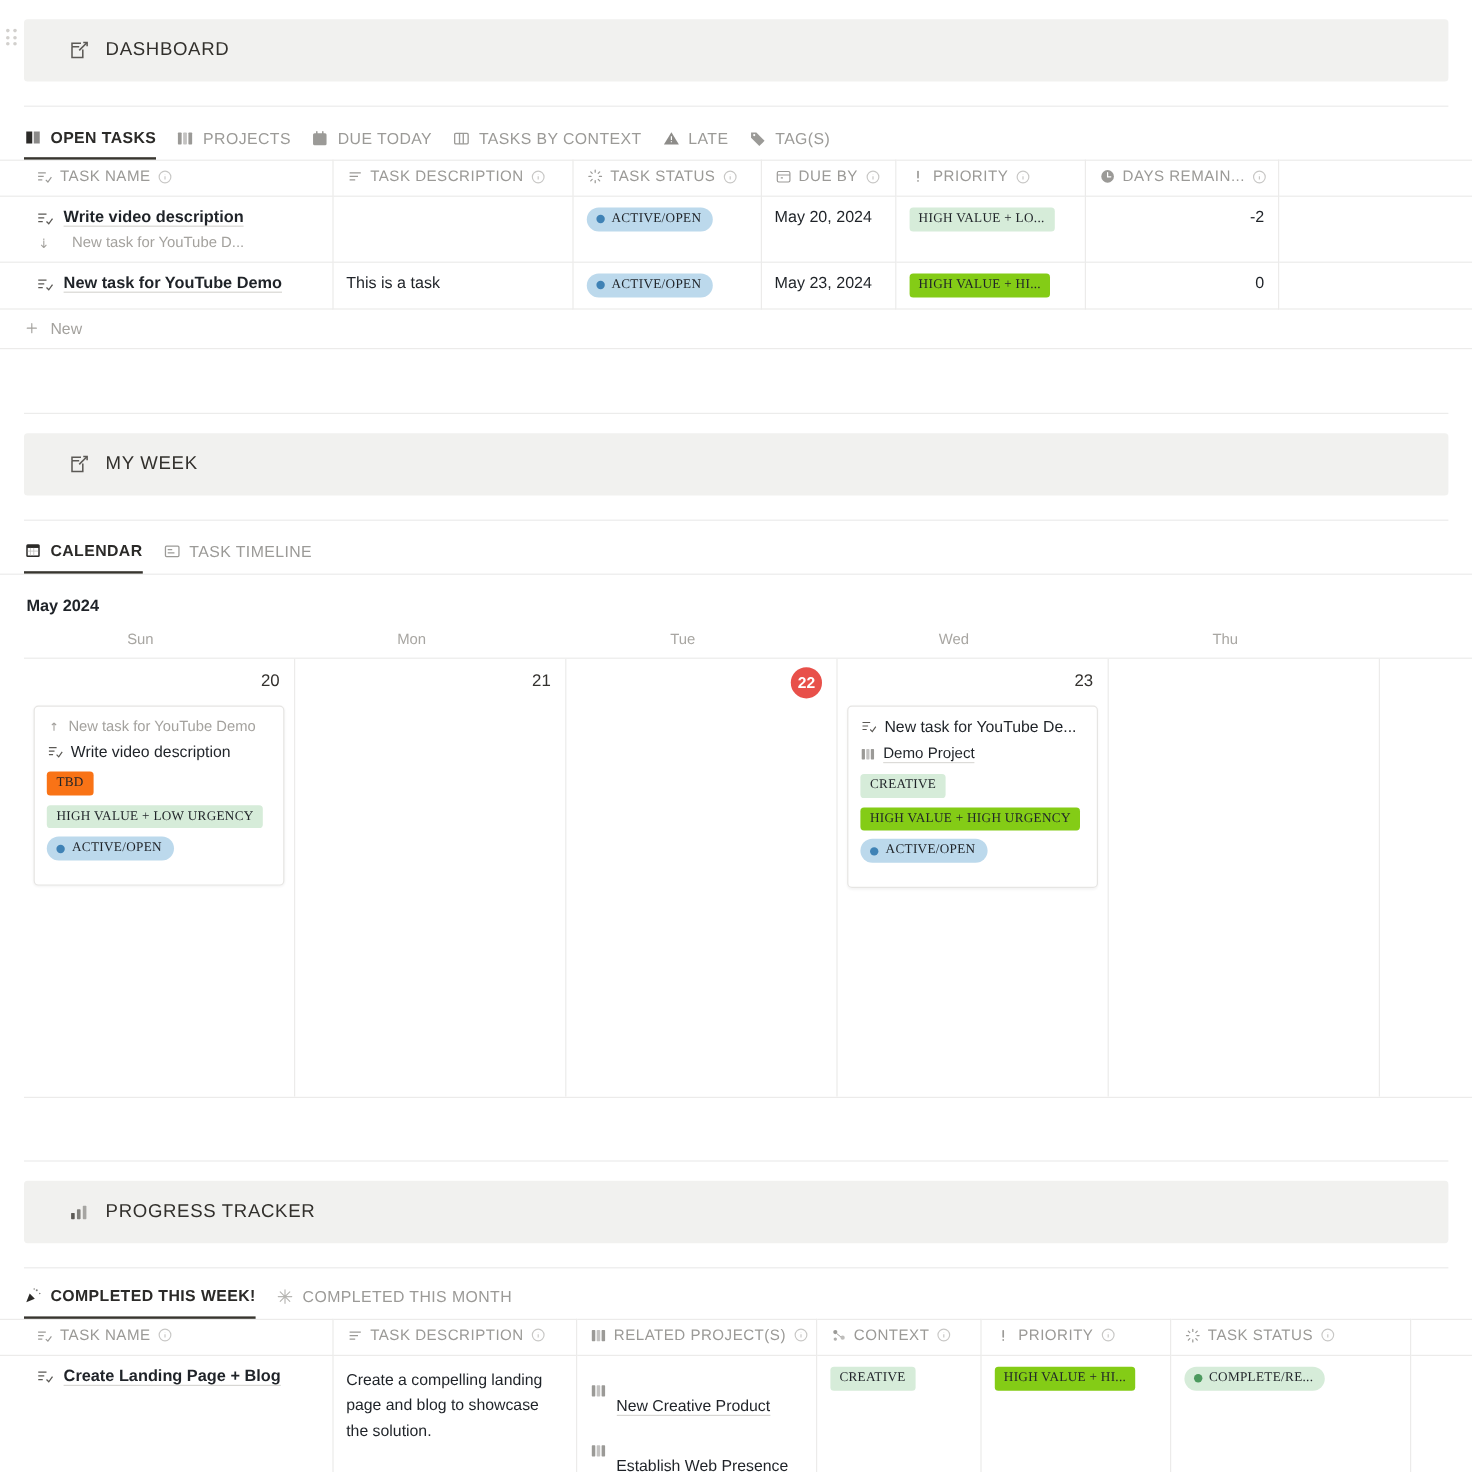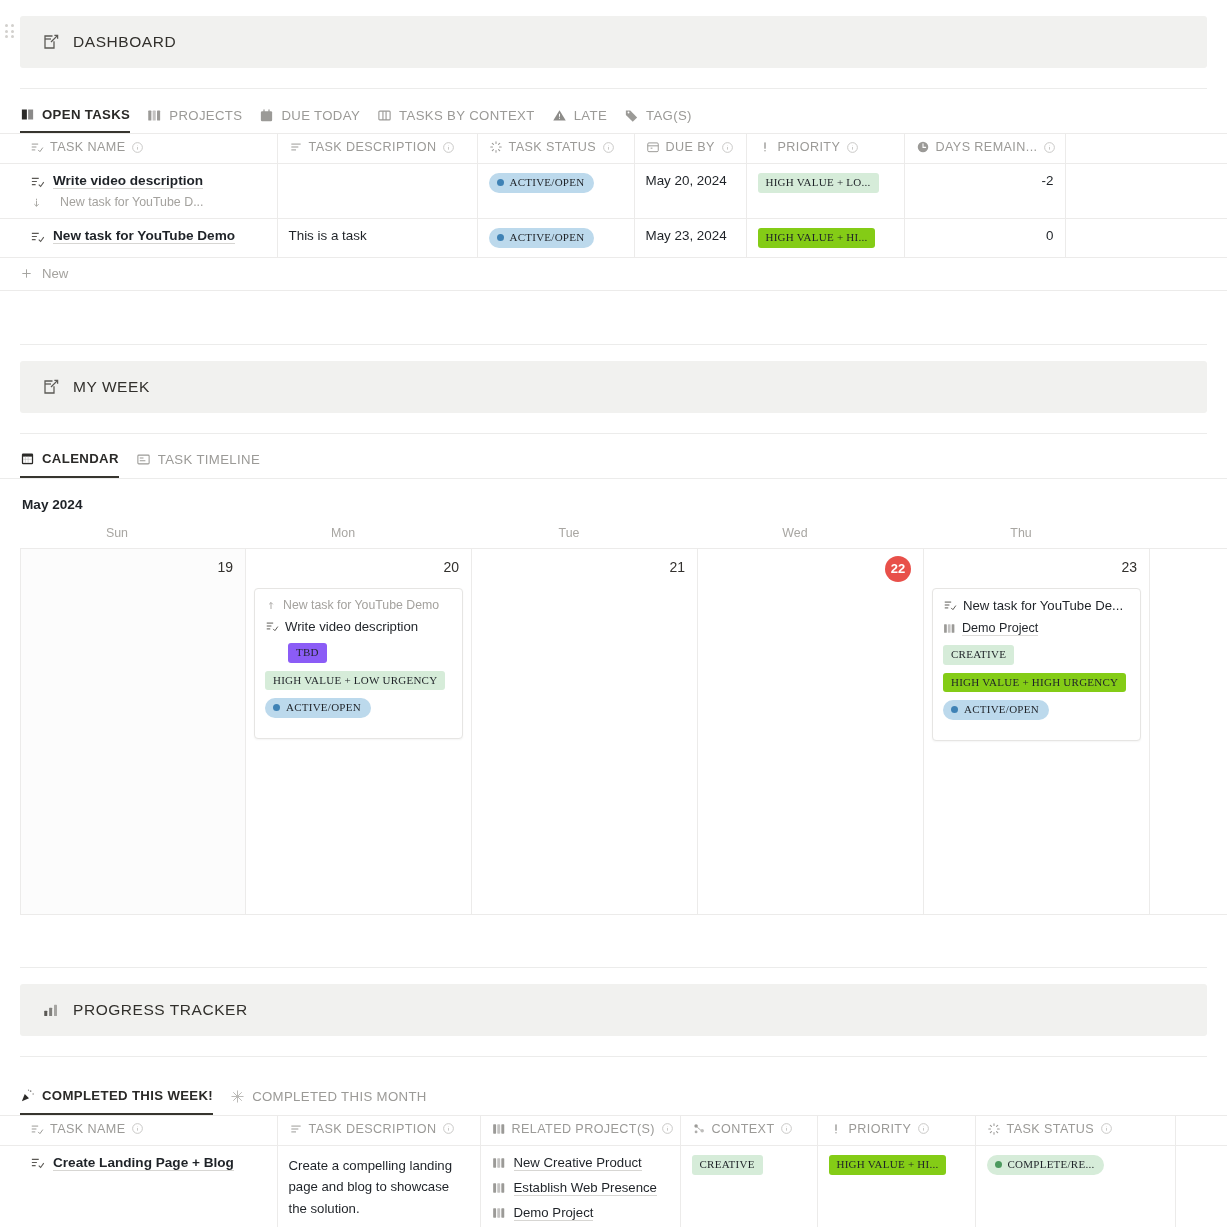--- a/index.html
+++ b/index.html
@@ -13,21 +13,21 @@
   .page { position: relative; width: 1227px; height: 1227px; }
 
   
   .section-bar {
     margin: 0 20px;
     height: 52px;
     background: #f1f1ef;
     border-radius: 3px;
     display: flex;
     align-items: center;
-    padding-left: 22px;
+    padding-left: 37px;
     gap: 13px;
   }
   .section-title {
     font-size: 15.5px;
     letter-spacing: .55px;
     color: #32302c;
     font-weight: 400;
   }
   .hdr-icon { width: 18px; height: 18px; display: block; color: #5b5955; }
 
@@ -117,21 +117,21 @@
     line-height: 1.25;
     font-family: Liberation Serif, serif;
   }
   .badge.pill { border-radius: 11px; padding: 3px 10px 3px 8px; }
   .dot { width: 7px; height: 7px; border-radius: 50%; flex: none; display: block; }
   .b-blue  { background: #bcd9ec; color: #1f2328; }
   .b-blue .dot { background: #3f82b5; }
   .b-green { background: #d6ecd9; color: #1f2328; }
   .b-green .dot { background: #4c9a5e; }
   .b-red   { background: #84cc16; color: #1f2328; }
-  .b-gray  { background: #8b5cf6; color: #1f2328; margin-left: 23px; }
+  .b-gray  { background: #f97316; color: #1f2328; }
 
   
   .newrow {
     display: flex; align-items: center; gap: 9px;
     height: 33px; padding-left: 20px;
     font-size: 13.2px; color: #a4a29e;
     border-bottom: 1px solid #ecebea;
     cursor: pointer;
   }
   .plus { width: 13px; height: 13px; flex: none; }
@@ -201,21 +201,21 @@
   }
   .ev-proj .ti { width: 13px; height: 13px; flex: none; }
   .ev-proj span.t { border-bottom: 1px solid #dcdbd8; }
   .ev-row { margin-bottom: 7px; }
 
   .proj-link {
     display: flex; align-items: center; gap: 8px;
     font-size: 13.2px; margin-bottom: 9px;
   }
   .proj-link .ti { width: 14px; height: 14px; flex: none; }
-  .proj-link span.t { border-bottom: 1px solid #d7d6d3; cursor: pointer; }
+  .proj-link span.t { border-bottom: 1px solid #d7d6d3; cursor: pointer; margin-top: 25px; }
   .desc { font-size: 13.2px; line-height: 1.62; color: #1f2328; }
 </style>
 </head>
 <body>
 
 <div class="page">
 
   <div class="drag-dots">
     <i></i>
       <i></i>
@@ -488,23 +488,20 @@
   <div class="cal-dows">
     <div class="cal-dow">Sun</div>
     <div class="cal-dow">Mon</div>
     <div class="cal-dow">Tue</div>
     <div class="cal-dow">Wed</div>
     <div class="cal-dow">Thu</div>
   </div>
 
   <div class="cal-grid">
 
-    <div class="cal-col first">
-      <div class="cal-daynum">19</div>
-    </div>
 
     <div class="cal-col">
       <div class="cal-daynum">20</div>
       <div class="ev-card">
         <div class="ev-parent">
           <svg class="ti" viewBox="0 0 24 24" fill="none" stroke="currentColor" stroke-width="1.8">
               <path d="M12 20V7M12 7l-3.6 3.6M12 7l3.6 3.6"></path>
             </svg>
           <span>New task for YouTube Demo</span>
         </div>
@@ -594,21 +591,21 @@
     <svg class="hdr-icon" viewBox="0 0 24 24" fill="currentColor">
       <rect x="3" y="13" width="4" height="7" rx=".8"></rect>
         <rect x="9.5" y="9" width="4" height="11" rx=".8" opacity=".75"></rect>
         <rect x="16" y="5" width="4" height="15" rx=".8" opacity=".5"></rect>
     </svg>
     <div class="section-title">PROGRESS TRACKER</div>
   </div>
   <div style="height:20px"></div>
   <div class="hr"></div>
 
-  <div class="tabs" style="margin-top:24px">
+  <div class="tabs" style="margin-top:8px">
     <div class="tab active">
       <svg class="ti" viewBox="0 0 24 24" fill="currentColor">
         <path d="M3 21l4.6-11.4L14.4 16.4z"></path>
           <circle cx="17" cy="5" r="1.3" opacity=".6"></circle>
           <circle cx="21" cy="9.5" r="1.1" opacity=".6"></circle>
           <circle cx="13.6" cy="3.4" r="1" opacity=".6"></circle>
       </svg>
       <span>COMPLETED THIS WEEK!</span>
     </div>
     <div class="tab">

